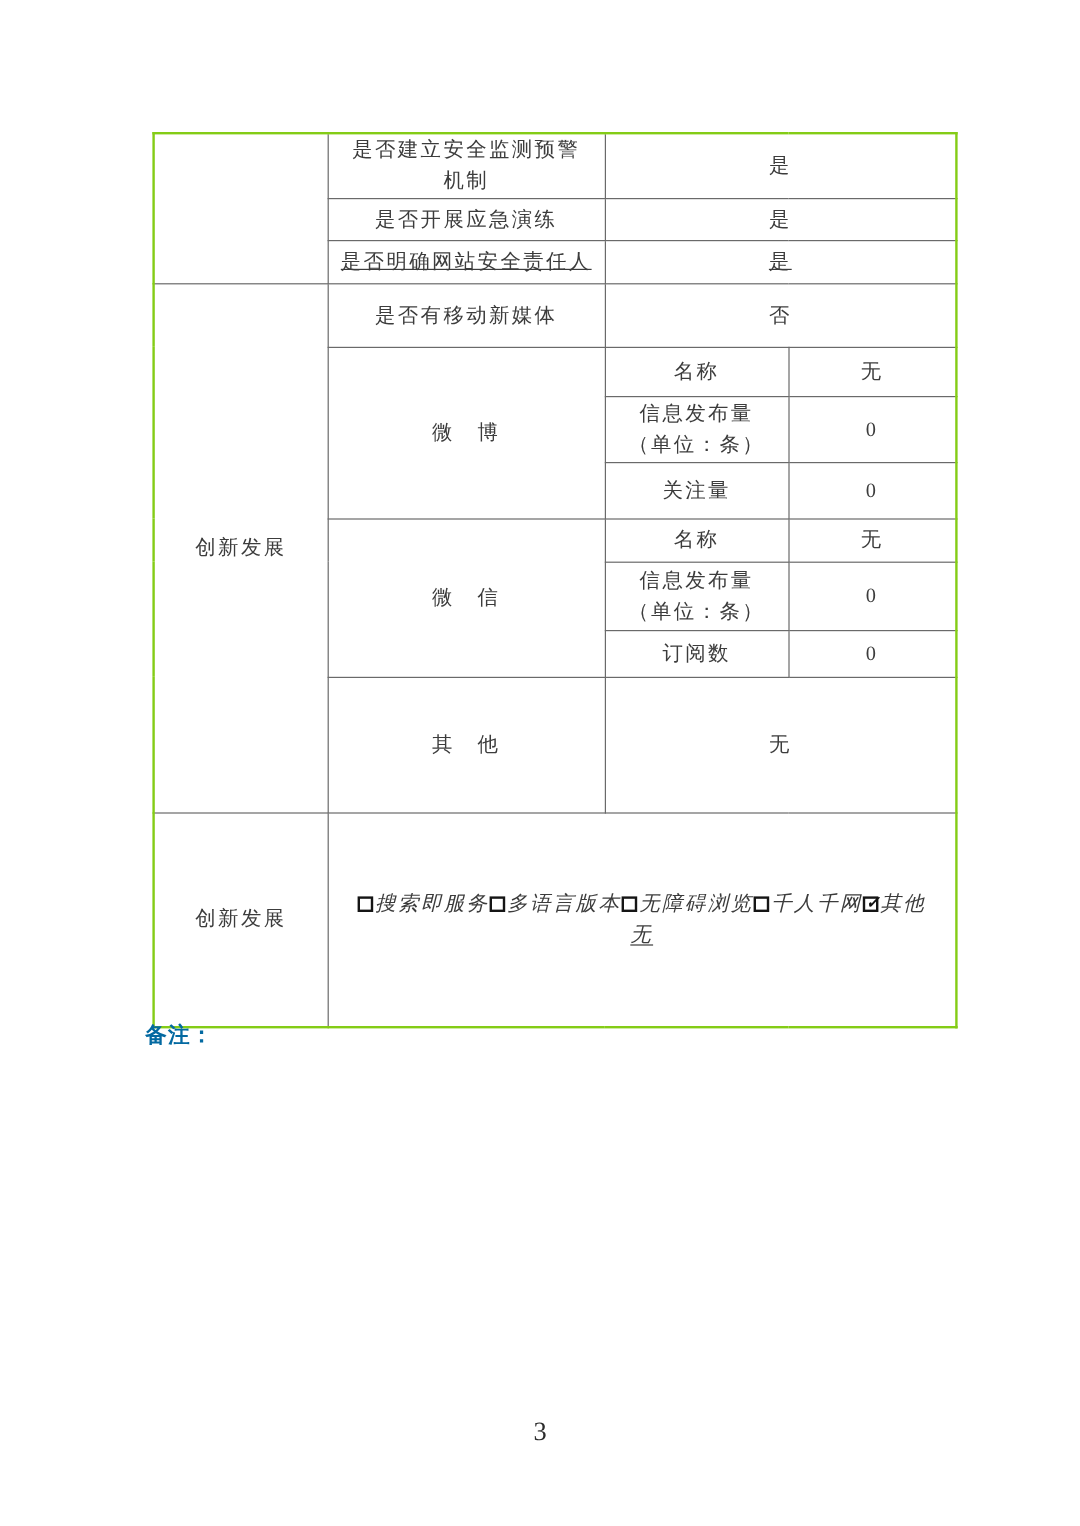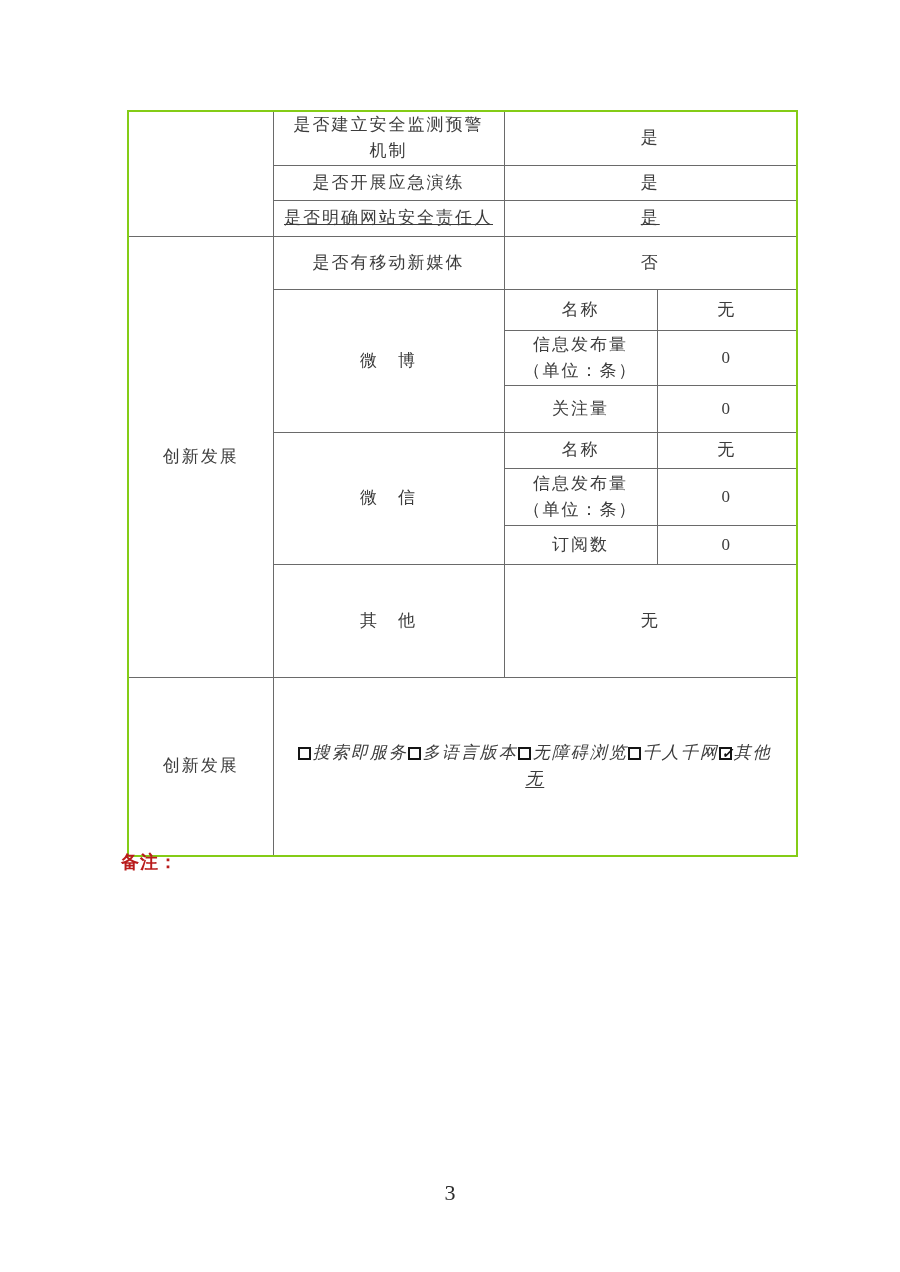--- a/index.html
+++ b/index.html
@@ -64,21 +64,21 @@
     letter-spacing: 0;
   }
   .other-value { text-decoration: underline; text-underline-offset: 3px; }
 
   
   .remarks {
     position: absolute;
     left: 121px; top: 850px;
     font-size: 18px;
     font-weight: bold;
-    color: #b91c1c;
+    color: #0369a1;
     letter-spacing: 1px;
   }
   .page-number {
     position: absolute;
     left: 0; top: 1180px;
     width: 100%;
     text-align: center;
     font-size: 22px;
     color: #2b2b2b;
   }

